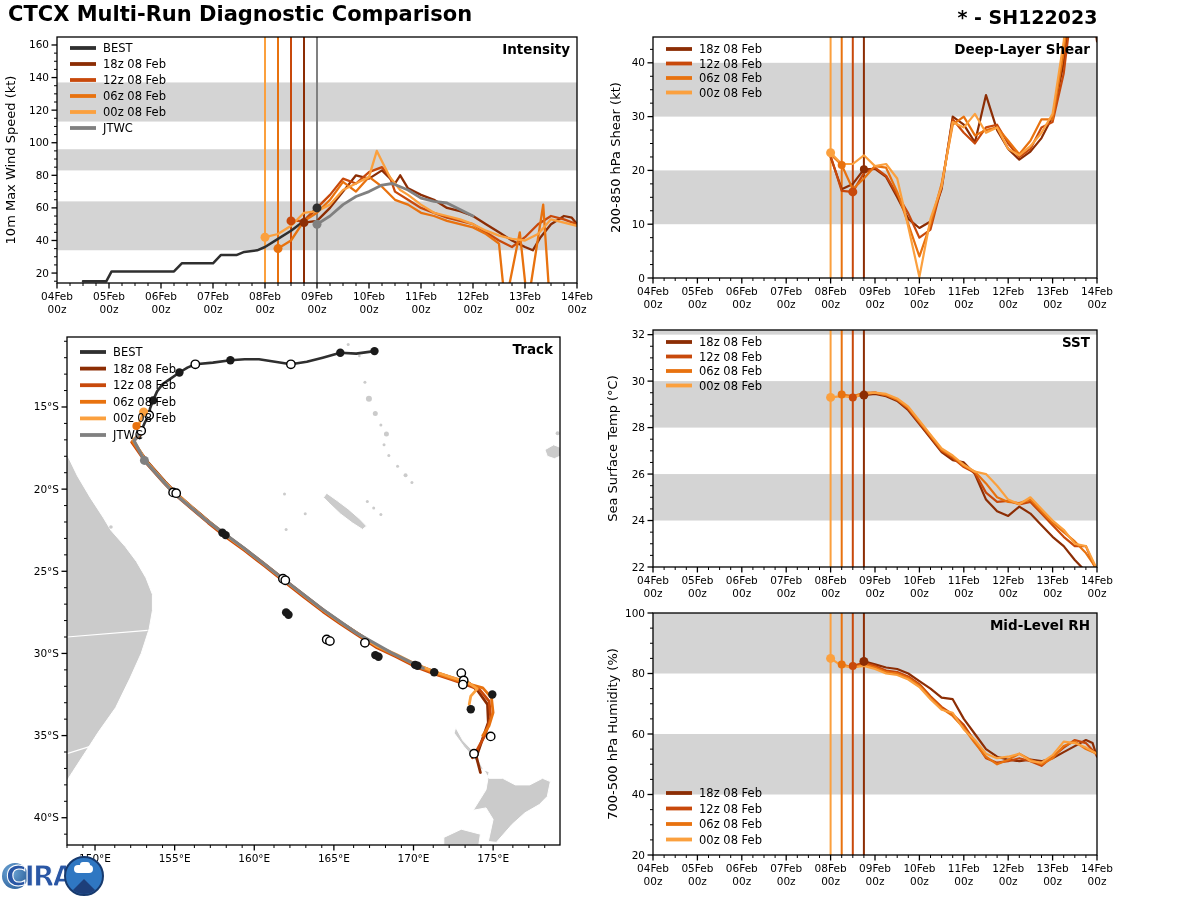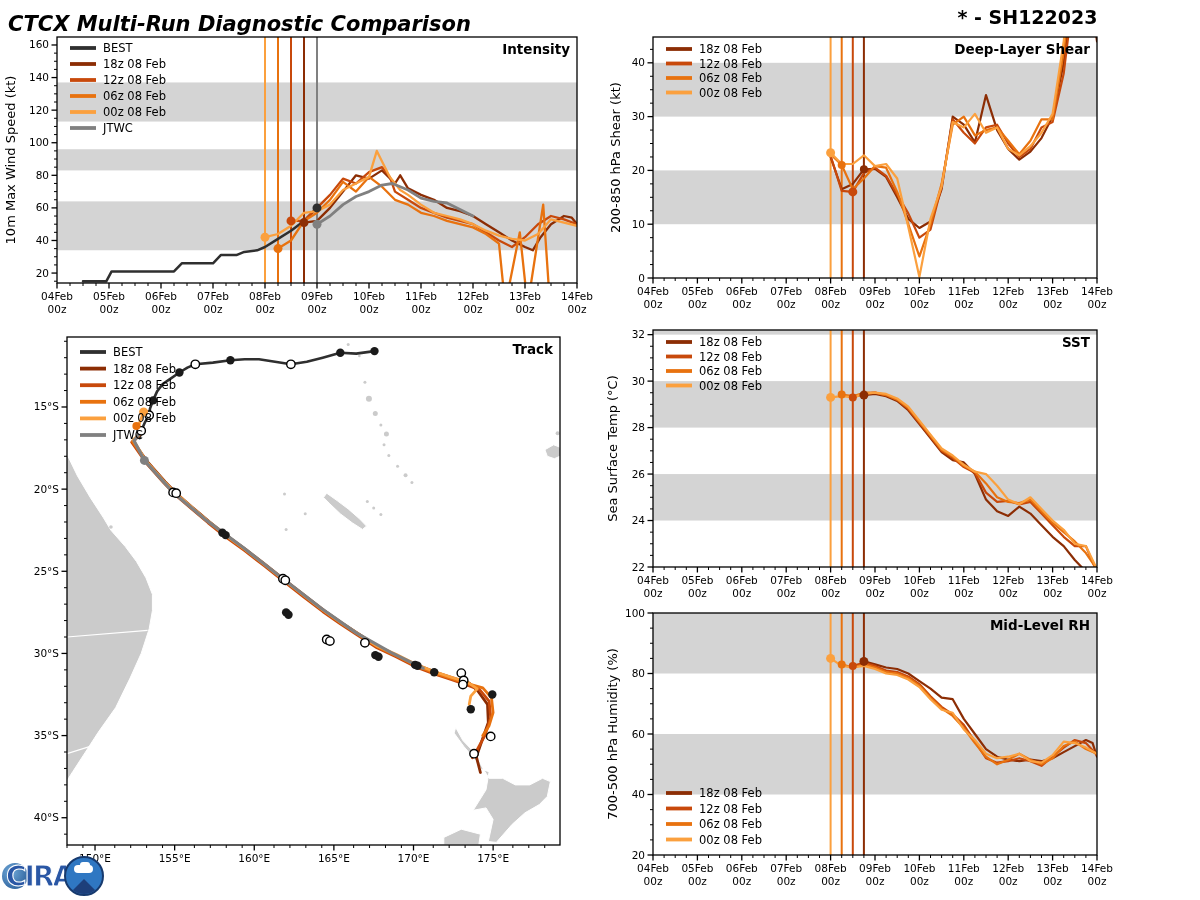--- a/index.html
+++ b/index.html
@@ -1,17 +1,17 @@
 <!DOCTYPE html>
 <html><head>
 <meta charset="utf-8">
 <style>
   html,body{margin:0;padding:0;background:#ffffff;}
   .page{position:relative;width:1200px;height:900px;font-family:"DejaVu Sans",sans-serif;background:#fff;overflow:hidden;}
-  .main-title{position:absolute;left:8px;top:12px;font-size:21px;font-weight:bold;color:#000;font-style:italic;}
+  .main-title{position:absolute;left:8px;top:2px;font-size:21px;font-weight:bold;color:#000;}
   .storm-id{position:absolute;left:955px;top:6px;width:145px;text-align:center;font-size:19px;font-weight:bold;color:#000;}
   #canvas{position:absolute;left:0;top:0;}
   #canvas text{font-family:"DejaVu Sans",sans-serif;fill:#000;}
   .logo{position:absolute;left:2px;top:854px;display:flex;align-items:center;height:44px;}
   .globe-icon{width:26px;height:26px;border-radius:50%;background:radial-gradient(circle at 35% 35%, #6fa8d8, #1d4f8c);position:relative;margin-right:-22px;z-index:0;}
   .cira-text{position:relative;z-index:1;font-weight:bold;font-size:28px;letter-spacing:-2px;color:#2a57a5;-webkit-text-stroke:1px #ffffff;}
   .rammb-badge{width:36px;height:36px;border-radius:50%;background:#2f77c2;border:2px solid #173a6e;margin-left:-8px;position:relative;overflow:hidden;z-index:2;}
   .rammb-cloud{position:absolute;top:7px;left:8px;width:19px;height:8px;background:#ffffff;border-radius:8px;}
   .rammb-cloud2{position:absolute;top:4px;left:14px;width:10px;height:6px;background:#ffffff;border-radius:6px;}
   .rammb-mtn{position:absolute;bottom:-2px;left:1px;width:0;height:0;border-left:17px solid transparent;border-right:17px solid transparent;border-bottom:17px solid #1d3f7a;}

